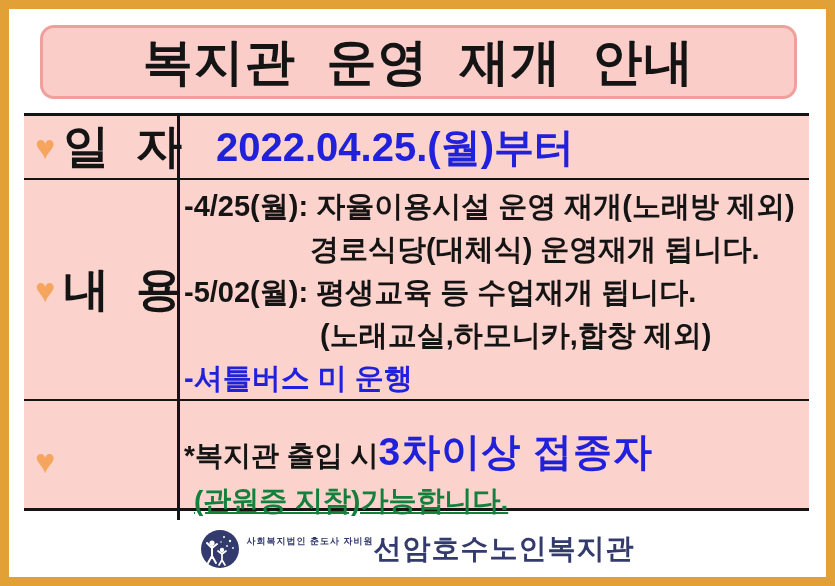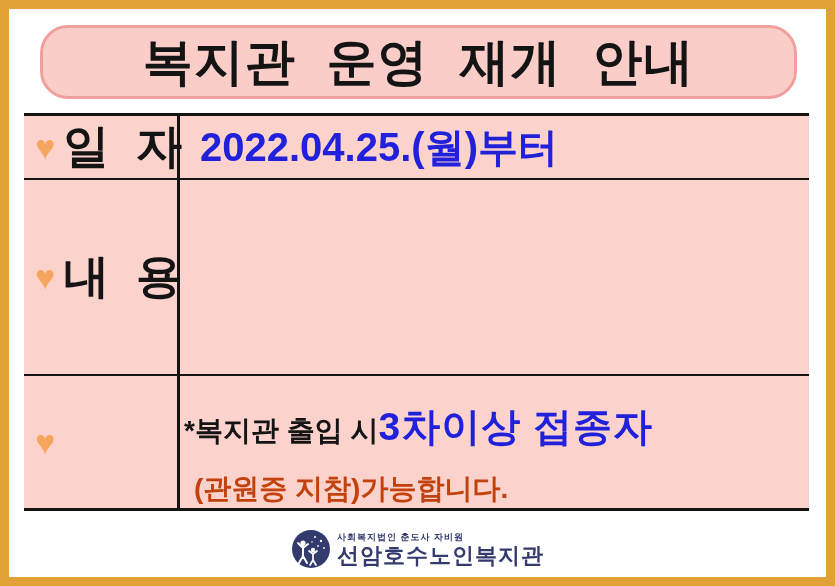--- a/index.html
+++ b/index.html
@@ -15,21 +15,21 @@
     overflow: hidden;
   }
 
   
   .title-box {
     position: absolute;
     left: 31px; top: 16px;
     width: 757px; height: 74px;
     background: #FBCDC9;
     border: 3px solid #F0A09C;
-    border-radius: 28px;
+    border-radius: 14px;
     display: flex;
     align-items: center;
     justify-content: center;
   }
   .title-text {
     font-size: 50px;
     font-weight: bold;
     color: #141414;
     word-spacing: 16px;
     letter-spacing: 1px;
@@ -76,21 +76,21 @@
 
   .content-cell {
     flex: 1;
     overflow: hidden;
   }
 
   
   .date-cell {
     display: flex;
     align-items: center;
-    padding-left: 20px;
+    padding-left: 36px;
   }
   .date-text {
     font-size: 40px;
     font-weight: bold;
     color: #2121DC;
     white-space: nowrap;
   }
 
   
   .lines-cell { padding: 5px 0 0 4px; }
@@ -118,46 +118,47 @@
   .remark-highlight {
     font-size: 39px;
     font-weight: bold;
     color: #2121DC;
     letter-spacing: 1px;
     margin-top: 8px;
   }
   .remark-line2 {
     font-size: 28px;
     font-weight: bold;
-    color: #c2410c;
+    color: #15803d;
     padding-left: 10px;
-    margin-top: 16px;
-    white-space: nowrap;
+    margin-top: 3px;
+    white-space: nowrap;
+    text-decoration: underline;
   }
 
   
   .footer {
     position: absolute;
     left: 0; bottom: 8px;
     width: 100%;
     display: flex;
     align-items: center;
     justify-content: center;
   }
   .logo-mark { width: 40px; height: 40px; margin-right: 6px; flex: 0 0 auto; }
-  .org-block { display: flex; flex-direction: column; }
+  .org-block { display: flex; flex-direction: row; }
   .org-small {
     font-size: 9px;
     color: #333A6E;
     font-weight: bold;
     letter-spacing: 1px;
     margin-bottom: 1px;
   }
   .org-name {
-    font-size: 22px;
+    font-size: 28px;
     font-weight: bold;
     color: #333A6E;
     letter-spacing: 1px;
     line-height: 1;
     white-space: nowrap;
   }
 </style>
 </head>
 <body>
 
@@ -176,20 +177,27 @@
       </div>
       <div class="content-cell date-cell">
         <span class="date-text">2022.04.25.(월)부터</span>
       </div>
     </div>
 
     <div class="t-row r2">
       <div class="label-cell">
         <span class="heart">♥</span>
         <span class="label-text">내 용</span>
+      </div>
+      <div class="content-cell lines-cell">
+        <div class="c-line">-4/25(월): 자율이용시설 운영 재개(노래방 제외)</div>
+        <div class="c-line indent-a">경로식당(대체식) 운영재개 됩니다.</div>
+        <div class="c-line">-5/02(월): 평생교육 등 수업재개 됩니다.</div>
+        <div class="c-line indent-b">(노래교실,하모니카,합창 제외)</div>
+        <div class="c-line blue">-셔틀버스 미 운행</div>
       </div>
     </div>
 
     <div class="t-row r3">
       <div class="label-cell">
         <span class="heart">♥</span>
       </div>
       <div class="content-cell remark-cell">
         <div class="remark-line1">
           <span>*복지관 출입 시 </span>

